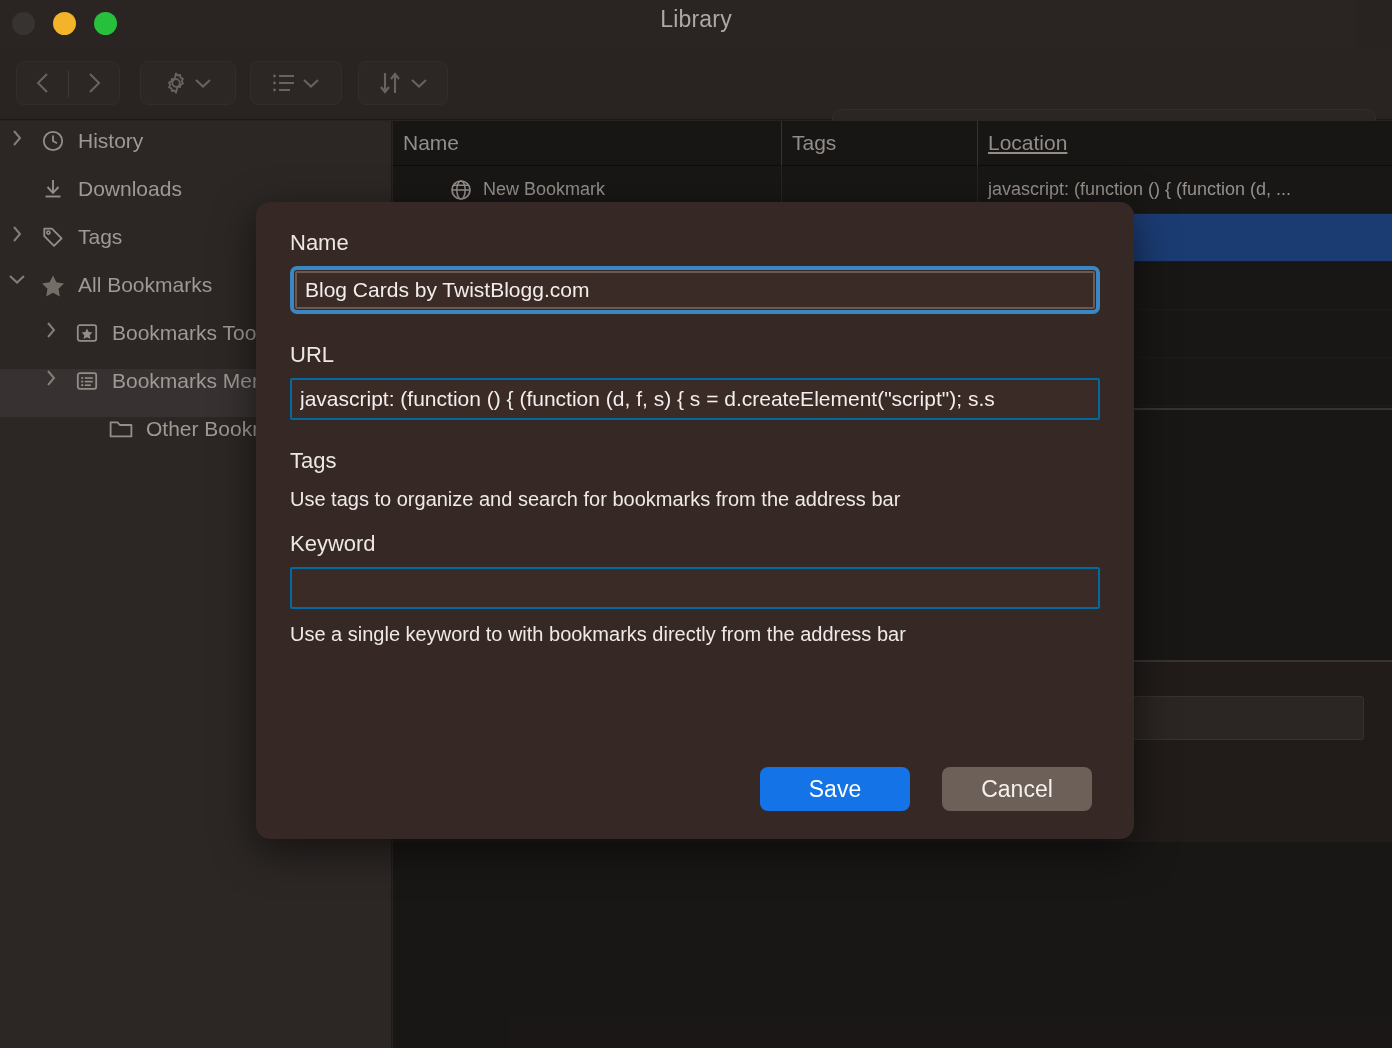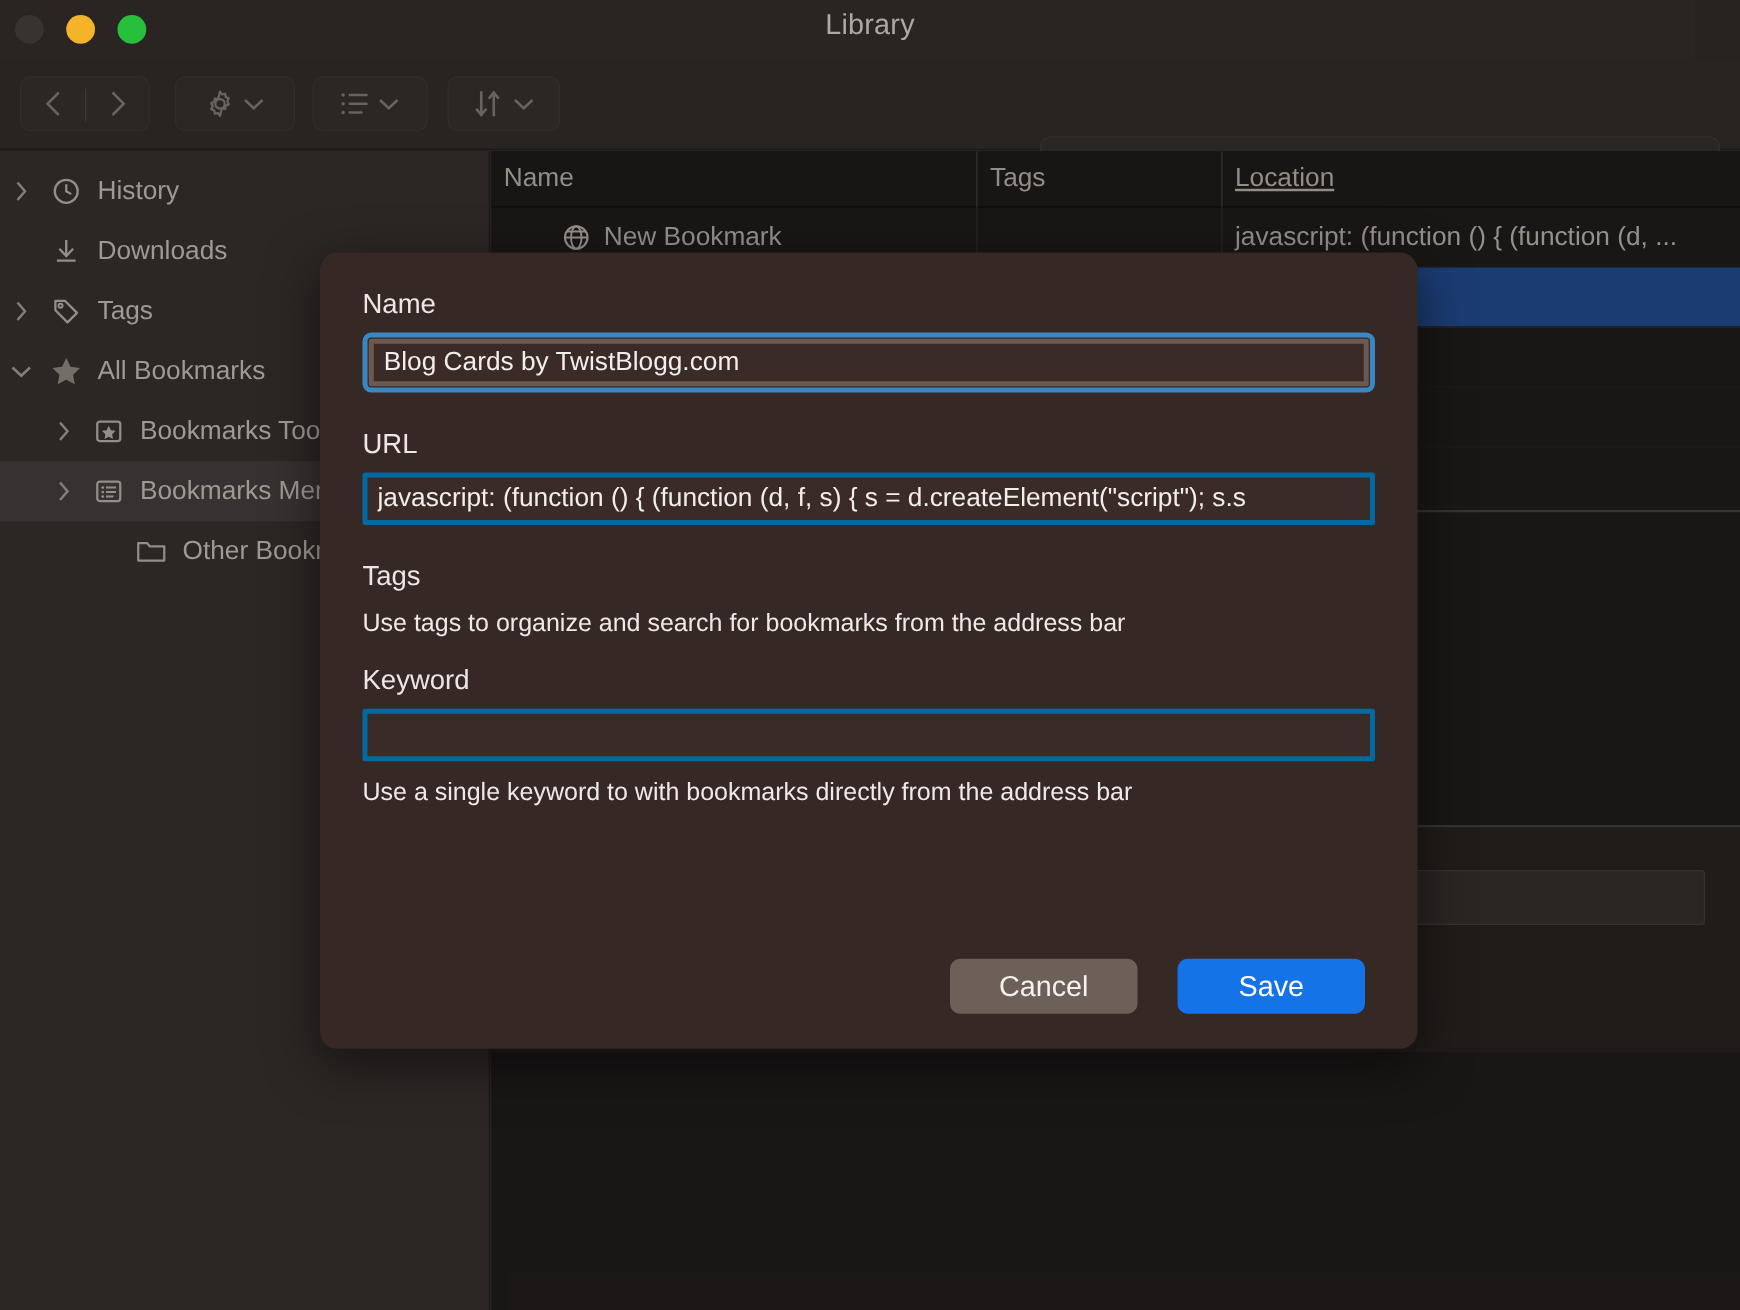--- a/index.html
+++ b/index.html
@@ -90,21 +90,21 @@
     position: absolute; left: 0; top: 121px;
     width: 392px; height: 927px;
     background: #2e2927;
     border-right: 1px solid #201c1a;
     padding-top: 8px;
     overflow: hidden;
   }
   .side-row {
     position: relative;
     height: 48px;
-    display: flex; align-items: center;
+    display: flex; align-items: flex-start;
     color: #a79f9a;
     font-size: 21px;
     white-space: nowrap;
   }
   .side-row.selected { background: #3a3533; }
   .twisty {
     width: 34px; display: flex; align-items: center; justify-content: center;
     color: #8b837e; flex: 0 0 34px;
   }
   .twisty.empty { visibility: hidden; }
@@ -131,21 +131,21 @@
     color: #9a938e; font-size: 21px;
   }
   .th { padding-left: 10px; height: 45px; display: flex; align-items: center; }
   .th + .th { border-left: 1px solid #3a3431; }
   .th.name { width: 388px; }
   .th.tags { width: 196px; }
   .th.loc  { flex: 1; text-decoration: underline; }
 
   .trow {
     display: flex; height: 48px; align-items: center;
-    color: #9d9691; font-size: 21px;
+    color: #9d9691; font-size: 18px;
     border-bottom: 1px solid #201d1b;
   }
   .trow.selected { background: #1d3f78; color: #d9d5d2; }
   .trow.blank { color: transparent; }
   .td { padding-left: 10px; height: 48px; display: flex; align-items: center; gap: 10px; overflow: hidden; white-space: nowrap; }
   .td + .td { border-left: 1px solid #2b2624; }
   .td.name { width: 388px; padding-left: 56px; }
   .td.tags { width: 196px; }
   .td.loc  { flex: 1; }
   .pane-split {
@@ -175,21 +175,21 @@
   }
   .field-label {
     color: #ece7e4; font-size: 22px;
     margin-bottom: 10px;
   }
   .gap-lg { height: 28px; }
   .gap-md { height: 20px; }
   .txt-input {
     width: 100%; height: 42px;
     background: #3a2b27;
-    border: 4px solid #0369a1;
+    border: 2px solid #0369a1;
     border-radius: 2px;
     color: #f2eeec;
     font-family: "Liberation Sans", sans-serif;
     font-size: 21px;
     padding: 0 8px;
     outline: none;
   }
   .txt-input::placeholder { color: #a59892; }
   .focus-ring {
     border: 4px solid #3b87c4;
@@ -486,18 +486,18 @@
     <div class="field-label">Tags</div>
     <div class="hint">Use tags to organize and search for bookmarks from the address bar</div>
 
     <div class="gap-md"></div>
 
     <div class="field-label">Keyword</div>
     <input class="txt-input" type="text" placeholder="" style="">
     <div class="hint">Use a single keyword to with bookmarks directly from the address bar</div>
 
     <div class="btn-row">
+      <button class="btn save">Save</button>
       <button class="btn cancel">Cancel</button>
-      <button class="btn save">Save</button>
     </div>
   </div>
 
 </div>
 
 </body></html>

